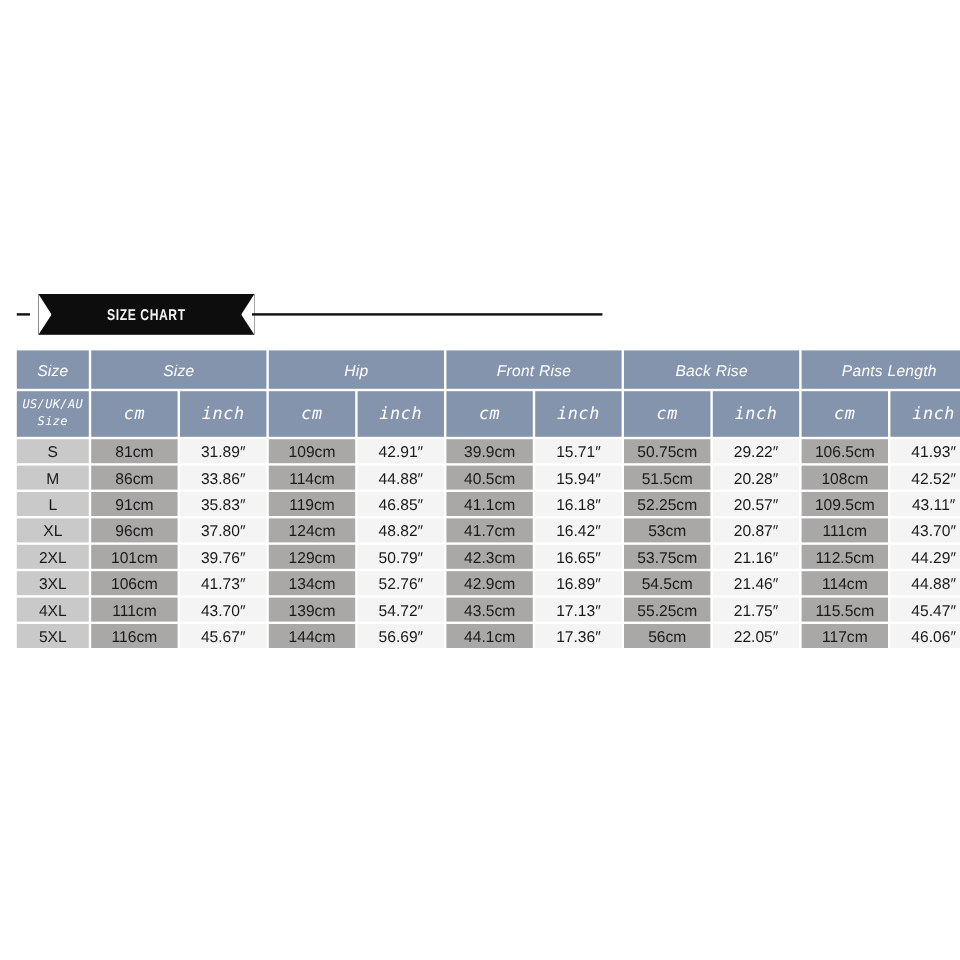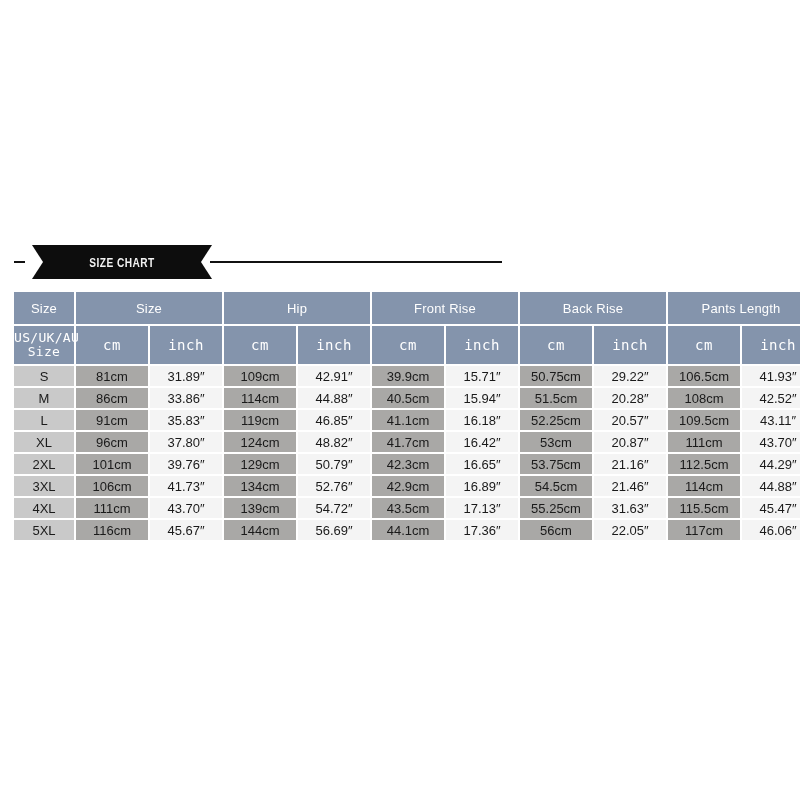--- a/index.html
+++ b/index.html
@@ -107,37 +107,38 @@
     padding: 0;
     margin: 0;
     text-align: center;
     vertical-align: middle;
     font-weight: normal;
   }
 
   th.grp, th.sub {
     background: #8494ac;
     color: #ffffff;
+    font-style: italic;
   }
   th.grp {
     height: 32px;
     font-family: "Liberation Sans", sans-serif;
     font-size: 13px;
     font-weight: bold;
     letter-spacing: 0.2px;
   }
   th.sub {
     height: 38px;
     font-family: "DejaVu Sans Mono", monospace;
     font-size: 14px;
     font-weight: bold;
     letter-spacing: 0.5px;
   }
   th.sub.sizehdr {
-    font-size: 13px;
+    font-size: 10px;
     line-height: 14px;
     letter-spacing: 0.3px;
   }
 
   td.sizecell {
     background: #c9c9c9;
     color: #1a1a1a;
   }
   td.cm {
     background: #a9a8a6;
@@ -294,21 +295,21 @@
         </tr>
         <tr>
           <td class="sizecell">4XL</td>
           <td class="cm">111cm</td>
           <td class="inch">43.70″</td>
           <td class="cm">139cm</td>
           <td class="inch">54.72″</td>
           <td class="cm">43.5cm</td>
           <td class="inch">17.13″</td>
           <td class="cm">55.25cm</td>
-          <td class="inch">31.63″</td>
+          <td class="inch">21.75″</td>
           <td class="cm">115.5cm</td>
           <td class="inch">45.47″</td>
         </tr>
         <tr>
           <td class="sizecell">5XL</td>
           <td class="cm">116cm</td>
           <td class="inch">45.67″</td>
           <td class="cm">144cm</td>
           <td class="inch">56.69″</td>
           <td class="cm">44.1cm</td>

